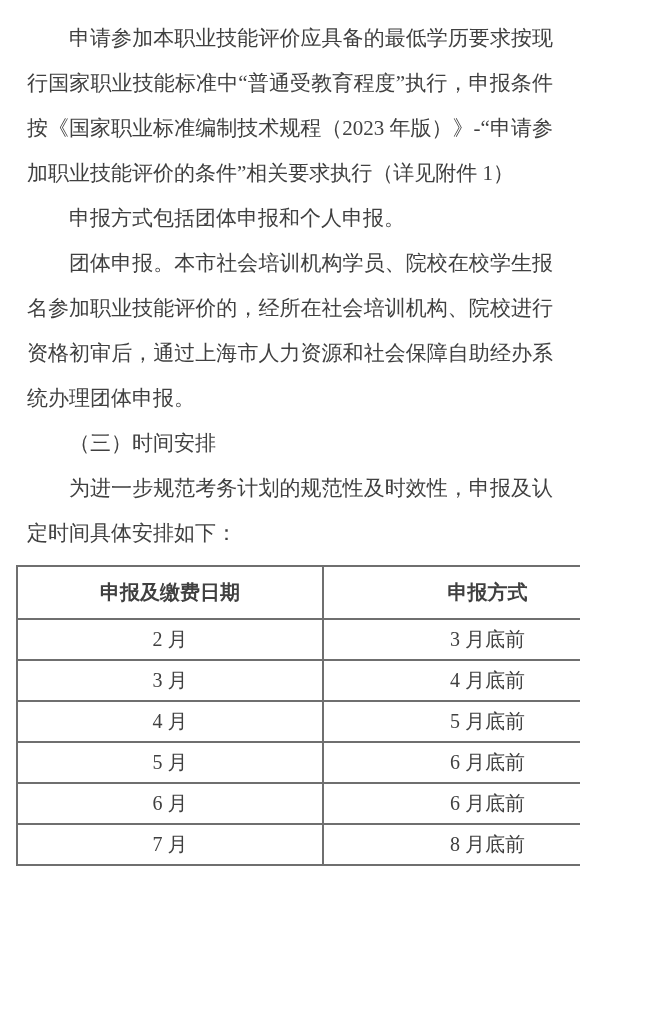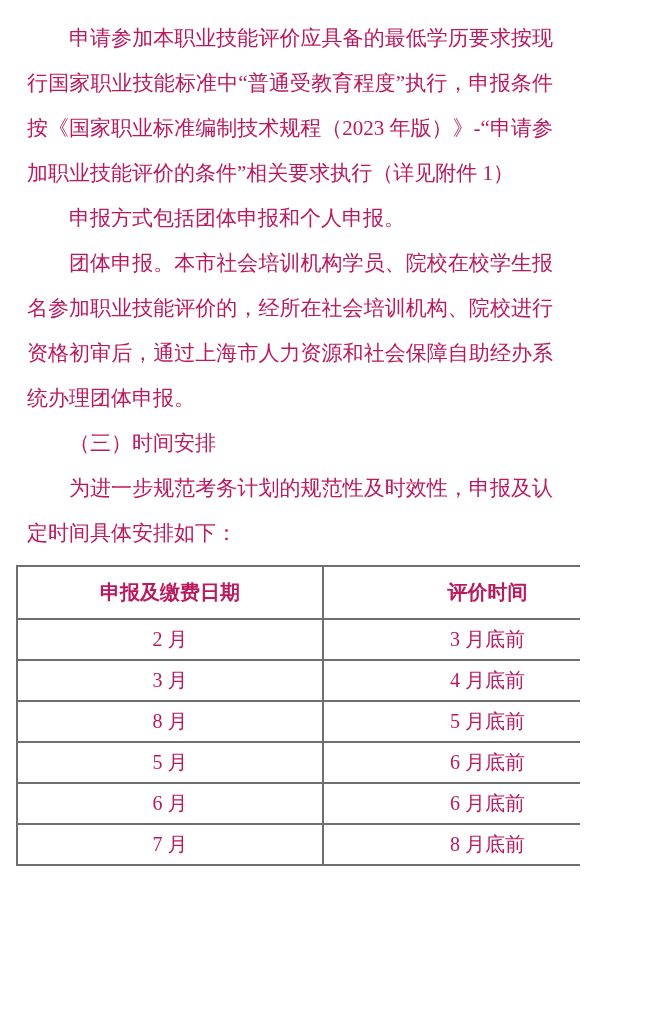--- a/index.html
+++ b/index.html
@@ -4,21 +4,21 @@
 <style>
   html, body { margin: 0; padding: 0; }
   body { background: #ffffff; }
   .page {
     position: relative;
     width: 580px;
     height: 1024px;
     background: #ffffff;
     overflow: hidden;
     font-family: "Liberation Serif", "DejaVu Serif", serif;
-    color: #be185d;
+    color: #404040;
   }
   .doc { padding: 16px 27px 0 27px; }
   .para {
     margin: 0;
     font-size: 21px;
     line-height: 45px;
     text-align: justify;
     text-indent: 2em;
     word-break: break-all;
   }
@@ -53,34 +53,34 @@
         <p class="para">为进一步规范考务计划的规范性及时效性，申报及认定时间具体安排如下：</p>
       </div>
     <table class="sched">
       <colgroup>
         <col class="col1">
         <col class="col2">
       </colgroup>
       <thead>
         <tr id="thead-row">
             <th>申报及缴费日期</th>
-            <th>评价时间</th>
+            <th>申报方式</th>
           </tr>
       </thead>
       <tbody id="tbody">
           <tr>
             <td>2 月</td>
             <td>3 月底前</td>
           </tr>
           <tr>
             <td>3 月</td>
             <td>4 月底前</td>
           </tr>
           <tr>
-            <td>8 月</td>
+            <td>4 月</td>
             <td>5 月底前</td>
           </tr>
           <tr>
             <td>5 月</td>
             <td>6 月底前</td>
           </tr>
           <tr>
             <td>6 月</td>
             <td>6 月底前</td>
           </tr>

